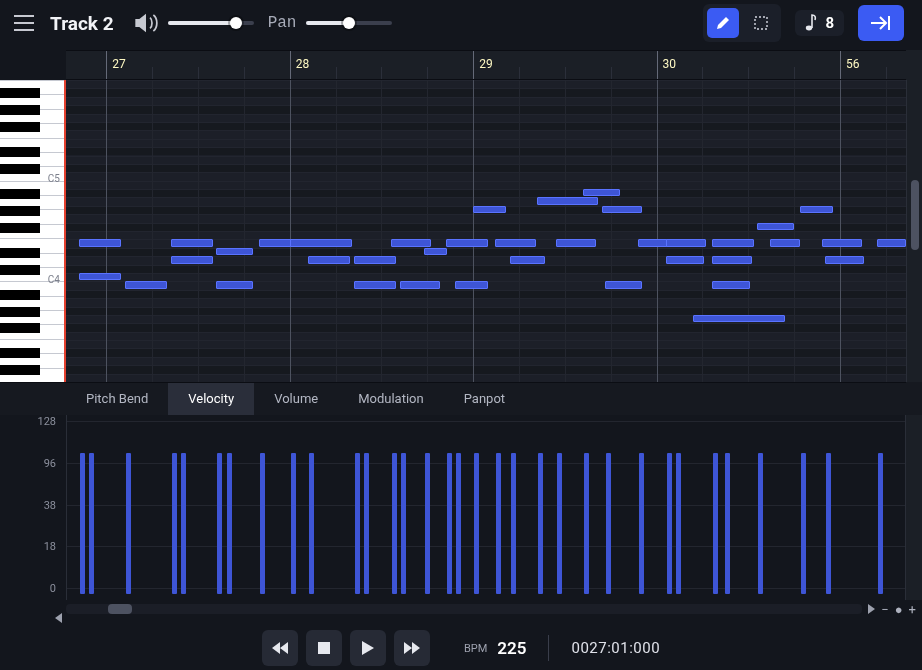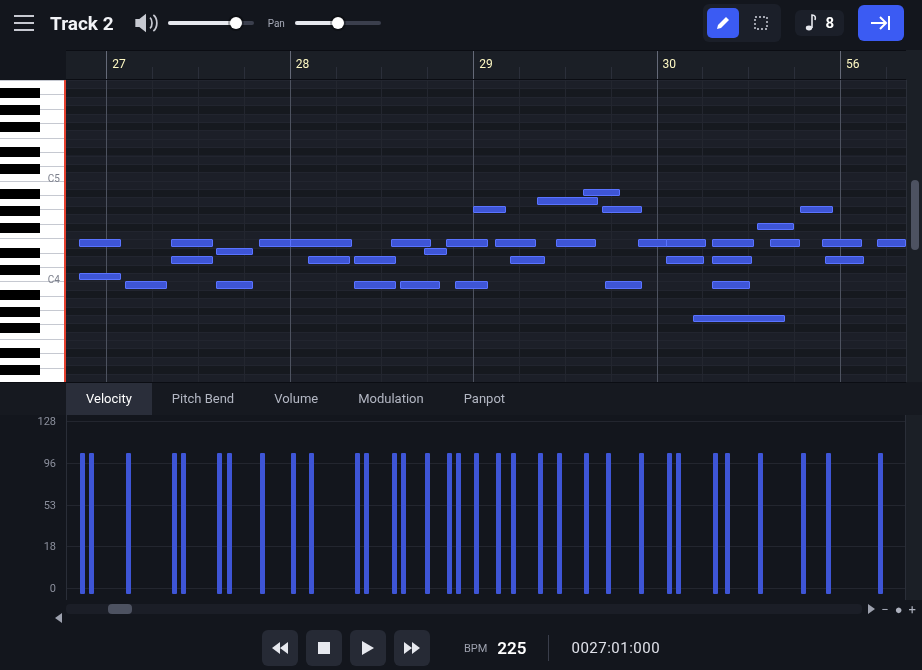--- a/index.html
+++ b/index.html
@@ -4,21 +4,21 @@
 <style>
   * { box-sizing: border-box; margin: 0; padding: 0; font-family: -apple-system, BlinkMacSystemFont, "Segoe UI", Roboto, Helvetica, Arial, sans-serif; }
   html, body { width: 922px; height: 670px; background: #13161d; color: #e6e8ee; overflow: hidden; }
 
   
   .topbar { display:flex; align-items:center; gap:14px; padding:10px 18px 14px 12px; height:50px; }
   .icon-btn { display:flex; align-items:center; justify-content:center; width:24px; height:24px; color:#c7c9d1; }
   .track-name { font-size:19px; font-weight:700; color:#f2f3f7; margin-right:6px; }
   .instrument-chip { display:flex; align-items:center; gap:8px; padding:6px 12px; border:1px solid #3a3e4b; border-radius:4px; background:#1b1f29; font-size:14px; color:#e6e8ee; font-weight:600;}
   .slider-group { display:flex; align-items:center; gap:10px; }
-  .slider-label { font-size:10px; color:#a7abb8; }
+  .slider-label { font-size:16px; color:#a7abb8;font-family:Liberation Mono, monospace; }
   .slider { position:relative; width:86px; height:4px; background:#3b3f4d; border-radius:2px; }
   .slider .fill { position:absolute; left:0; top:0; bottom:0; background:#e6e8ee; border-radius:2px; }
   .slider .knob { position:absolute; top:50%; width:12px; height:12px; border-radius:50%; background:#fff; transform:translate(-50%,-50%); box-shadow:0 0 0 2px rgba(0,0,0,.3);}
   .spacer { flex:1; }
   .tool-group, .snap-group { display:flex; gap:6px; padding:4px; background:#1b1f29; border-radius:6px; }
   .tool-btn { width:32px; height:30px; border-radius:5px; display:flex; align-items:center; justify-content:center; color:#d3d6e0; }
   .tool-btn.active { background:#3b5bf3; color:#fff; }
   .snap-group { align-items:center; padding:4px 10px; gap:8px; }
   .snap-val { font-size:15px; font-weight:700; color:#fff;}
   .go-end-btn { width:46px; height:36px; border-radius:6px; background:#3b5bf3; display:flex; align-items:center; justify-content:center; color:#fff; }
@@ -313,34 +313,34 @@
       <div class="note" style="left: 810.655px; width: 29.345px; top: 159.389px; height: 7.38889px;"></div>
     </div>
   <div class="right-gutter">
     <div class="vthumb"></div>
   </div>
 </div>
 
 <div class="ctabs-row">
   <div class="piano-gutter"></div>
   <div class="ctabs" id="ctabs">
+      <div class="ctab">Pitch Bend</div>
       <div class="ctab active">Velocity</div>
-      <div class="ctab">Pitch Bend</div>
       <div class="ctab">Volume</div>
       <div class="ctab">Modulation</div>
       <div class="ctab">Panpot</div>
     </div>
   <div class="right-gutter"></div>
 </div>
 
 <div class="vel-row">
   <div class="vel-axis" id="vel-axis">
       <div class="al" style="top: 6px;">128</div>
       <div class="al" style="top: 47.75px;">96</div>
-      <div class="al" style="top: 89.5px;">53</div>
+      <div class="al" style="top: 89.5px;">38</div>
       <div class="al" style="top: 131.25px;">18</div>
       <div class="al" style="top: 173px;">0</div>
     </div>
   <div class="vel-plot" id="vel-plot">
       <div class="hgrid" style="top: 6px;"></div>
       <div class="hgrid" style="top: 47.75px;"></div>
       <div class="hgrid" style="top: 89.5px;"></div>
       <div class="hgrid" style="top: 131.25px;"></div>
       <div class="hgrid" style="top: 173px;"></div>
       <div class="vbar" style="left: 12.8384px; height: 140.906px;"></div>

